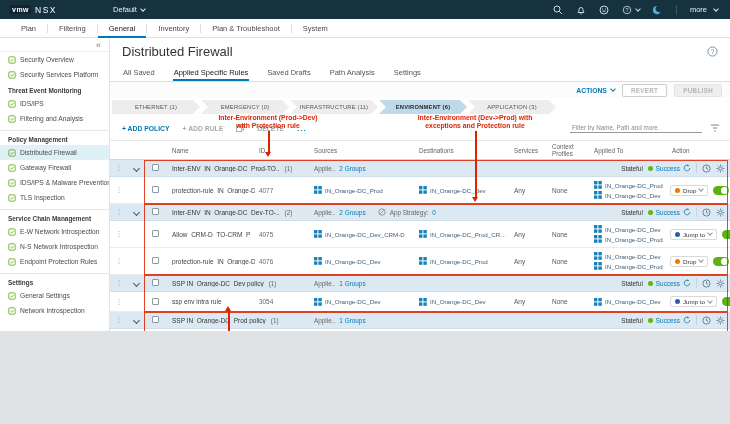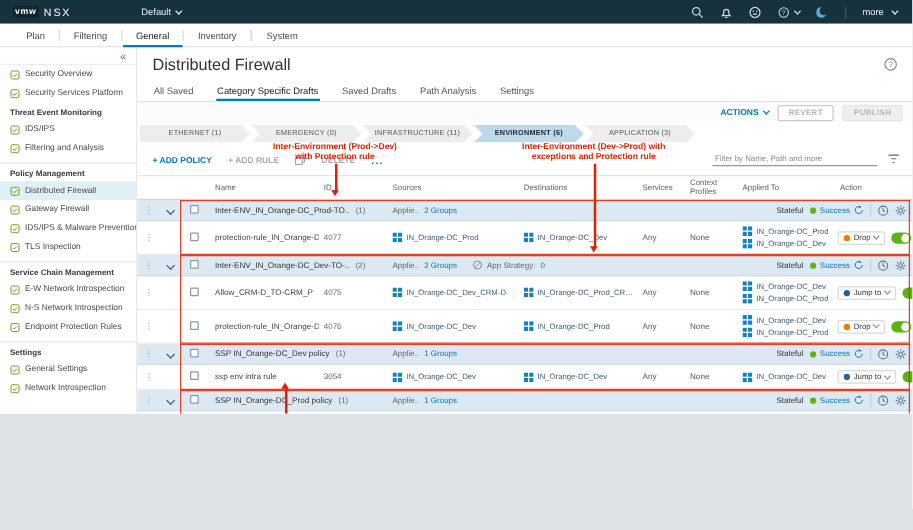--- a/index.html
+++ b/index.html
@@ -178,20 +178,21 @@
 
   <div class="navbar" id="navbar">
       <div class="nav-item">Plan</div>
       <div class="nav-sep"></div>
       <div class="nav-item">Filtering</div>
       <div class="nav-sep"></div>
       <div class="nav-item active">General</div>
       <div class="nav-sep"></div>
       <div class="nav-item">Inventory</div>
       <div class="nav-sep"></div>
+      <div class="nav-item">Plan &amp; Troubleshoot</div>
       <div class="nav-sep"></div>
       <div class="nav-item">System</div>
     </div>
 
   <div class="shell">
 
     <div class="sidebar">
       <div class="collapse-row">«</div>
       <div id="sb-body">
           <div class="sb-item">
@@ -327,21 +328,21 @@
         <span class="help-btn">
             <svg width="11" height="11" viewBox="0 0 12 12">
               <circle cx="6" cy="6" r="5" fill="none" stroke="#6a8aa0"></circle>
               <text x="6" y="8.6" font-size="7" text-anchor="middle" fill="#6a8aa0">?</text>
             </svg>
           </span>
       </div>
 
       <div class="tabs-row" id="tabs-row">
           <div class="tab">All Saved</div>
-          <div class="tab active">Category Specific Drafts</div>
+          <div class="tab active">Applied Specific Rules</div>
           <div class="tab">Saved Drafts</div>
           <div class="tab">Path Analysis</div>
           <div class="tab">Settings</div>
         </div>
 
       <div class="actions-row">
         <span class="actions-link">
             <span>ACTIONS</span>
             <i class="crt" style="color:#0079b8"></i>
           </span>

